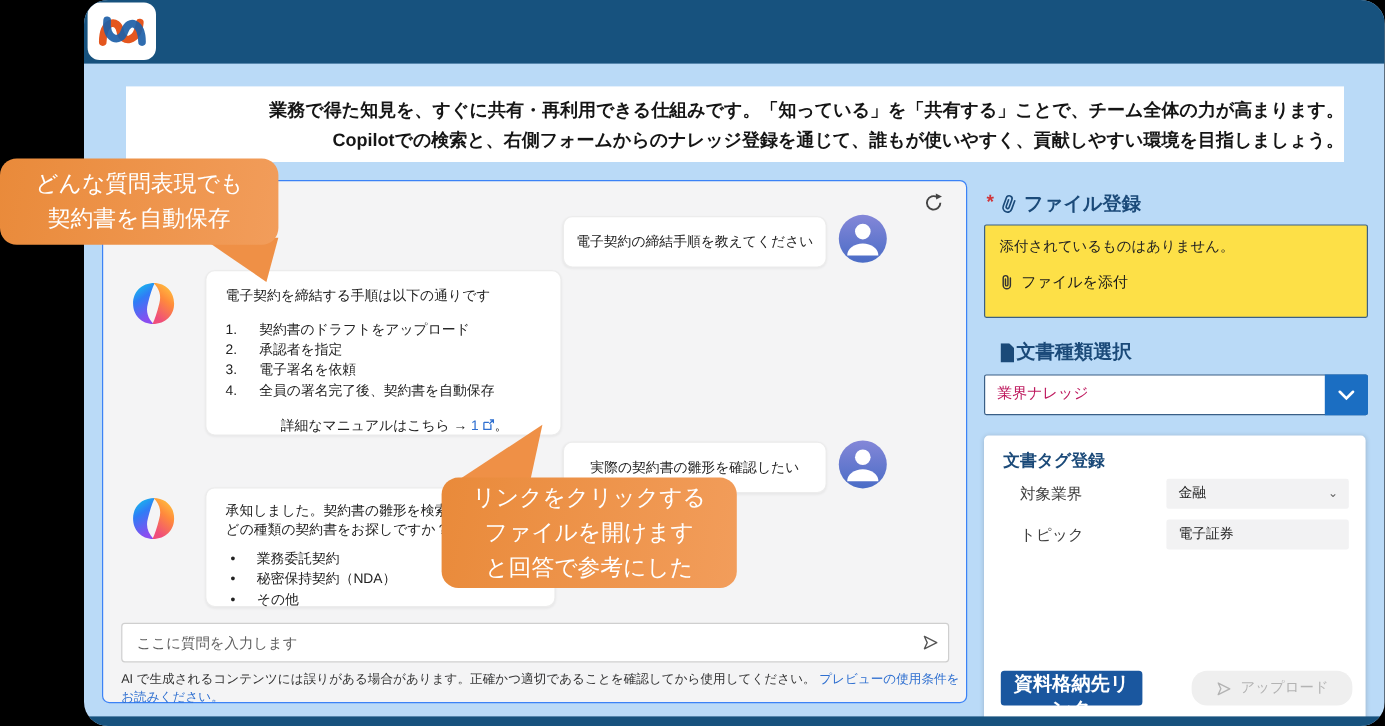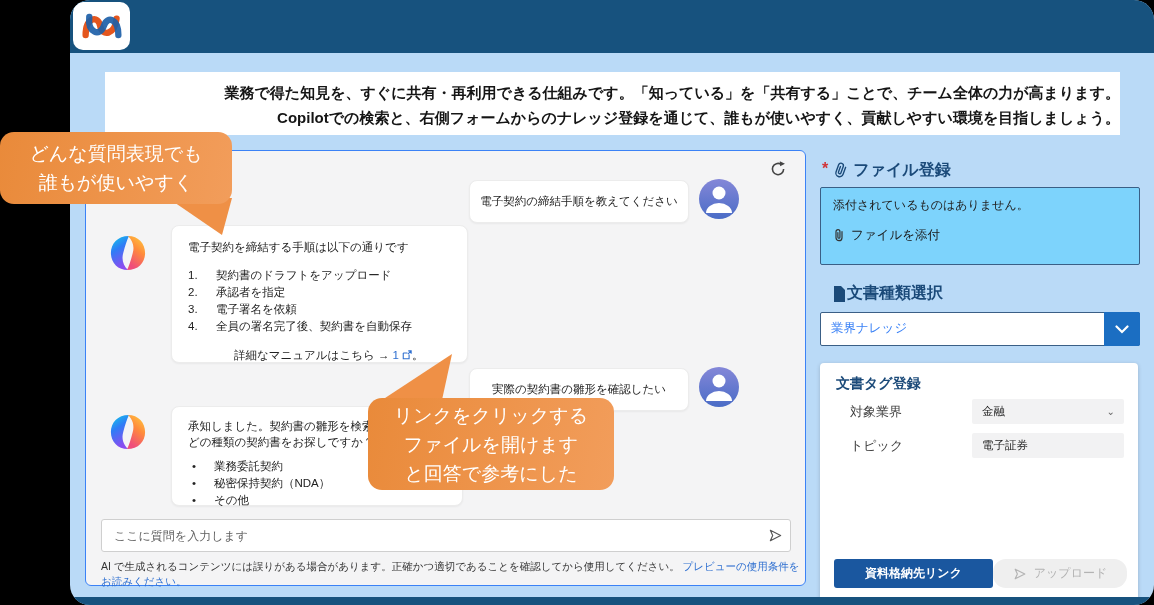--- a/index.html
+++ b/index.html
@@ -36,39 +36,39 @@
   .inbar{position:absolute;left:15px;top:368px;width:690px;height:33px;background:#fff;
          border:1px solid #cfcfcf;border-radius:3px;display:flex;align-items:center;}
   .inbar input{flex:1;border:none;outline:none;font-size:12px;color:#333;padding:0 12px;background:transparent;}
   .inbar input::placeholder{color:#5f5f5f;opacity:1;}
   .sendbtn{width:30px;height:100%;display:flex;align-items:center;justify-content:center;cursor:pointer;}
   .disc{position:absolute;left:15px;top:408px;width:702px;font-size:10.5px;line-height:15px;color:#333;}
   .disc a{color:var(--link_blue);text-decoration:none;cursor:pointer;}
   .fhead{position:absolute;left:752px;top:160px;display:flex;align-items:center;gap:5px;}
   .req{color:var(--required_red);font-size:16px;font-weight:bold;line-height:14px;transform:translateY(-2px);}
   .ntitle{color:var(--navy_text);font-size:16px;font-weight:bold;}
-  .filebox{position:absolute;left:750px;top:187px;width:320px;height:78px;background:#7dd3fc;
+  .filebox{position:absolute;left:750px;top:187px;width:320px;height:78px;background:#fde047;
            border:1.5px solid #3a5f86;border-radius:2px;padding:9px 12px;}
   .filebox .empty{font-size:12px;color:#222;}
   .attach{display:flex;align-items:center;gap:6px;margin-top:13px;cursor:pointer;font-size:12.5px;color:#1a1a1a;}
   .dthead{position:absolute;left:763px;top:283px;display:flex;align-items:center;gap:1px;}
   .dropdown{position:absolute;left:750px;top:312px;width:320px;height:34px;background:#fff;
             border:1.5px solid #3a5f86;border-radius:2px;cursor:pointer;}
-  .dropdown .val{position:absolute;left:10px;top:0;line-height:31px;font-size:12.5px;color:#3b82f6;}
+  .dropdown .val{position:absolute;left:10px;top:0;line-height:31px;font-size:12.5px;color:#be185d;}
   .ddbtn{position:absolute;right:-1px;top:-1px;bottom:-1px;width:36px;background:var(--accent_blue);
          border-radius:0 2px 2px 0;display:flex;align-items:center;justify-content:center;cursor:pointer;}
   .card{position:absolute;left:750px;top:363px;width:318px;height:238px;background:#fff;border-radius:4px;
         box-shadow:0 1px 4px rgba(0,0,0,.18);}
   .cardtitle{position:absolute;left:16px;top:12px;font-size:14px;font-weight:bold;color:var(--navy_text);}
   .flabel{position:absolute;font-size:13px;color:#3f3f3f;}
   .fctrl{position:absolute;width:152px;height:25px;background:#f2f2f3;border-radius:2px;
          font-size:11.5px;color:#222;line-height:25px;padding-left:10px;cursor:pointer;}
   .fctrl .chev{position:absolute;right:9px;top:0;color:#666;font-size:10px;}
-  .btn-navy{position:absolute;left:14px;top:196px;width:159px;height:29px;background:var(--button_navy);
-            border:none;border-radius:3px;color:#fff;font-size:12px;font-weight:bold;cursor:pointer;}
+  .btn-navy{position:absolute;left:14px;top:196px;width:118px;height:29px;background:var(--button_navy);
+            border:none;border-radius:3px;color:#fff;font-size:16px;font-weight:bold;cursor:pointer;}
   .btn-gray{position:absolute;left:173px;top:196px;width:134px;height:29px;background:#efefef;
             border:none;border-radius:13px;color:#b3b3b3;font-size:12px;display:flex;gap:7px;
             align-items:center;justify-content:center;cursor:pointer;}
   .botbar{position:absolute;left:0;right:0;bottom:0;height:8px;background:var(--header_navy);}
   .callout{position:absolute;background:linear-gradient(100deg,var(--callout_orange_a),var(--callout_orange_b));
            border-radius:14px;color:#fff;text-align:center;z-index:40;}
   .callout div{font-size:19px;line-height:29px;font-weight:500;}
   .c1{left:0;top:132px;width:232px;height:72px;padding-top:7px;}
   .c2{left:368px;top:398px;width:246px;height:92px;padding-top:3px;}
   .tail{position:absolute;z-index:39;}
@@ -261,21 +261,21 @@
     </div>
 
     <div class="botbar"></div>
   </div>
 
   <svg class="tail" style="left:150px;top:198px;" width="90" height="40">
     <polygon points="18,0 82,0 72,37" fill="#ef9046"></polygon>
   </svg>
   <div class="callout c1">
     <div>どんな質問表現でも</div>
-    <div>誰もが使いやすく</div>
+    <div>契約書を自動保存</div>
   </div>
 
   <svg class="tail" style="left:372px;top:352px;" width="95" height="50">
     <polygon points="10,48 70,48 80,2" fill="#ef9046"></polygon>
   </svg>
   <div class="callout c2">
     <div>リンクをクリックする</div>
     <div>ファイルを開けます</div>
     <div>と回答で参考にした</div>
   </div>

